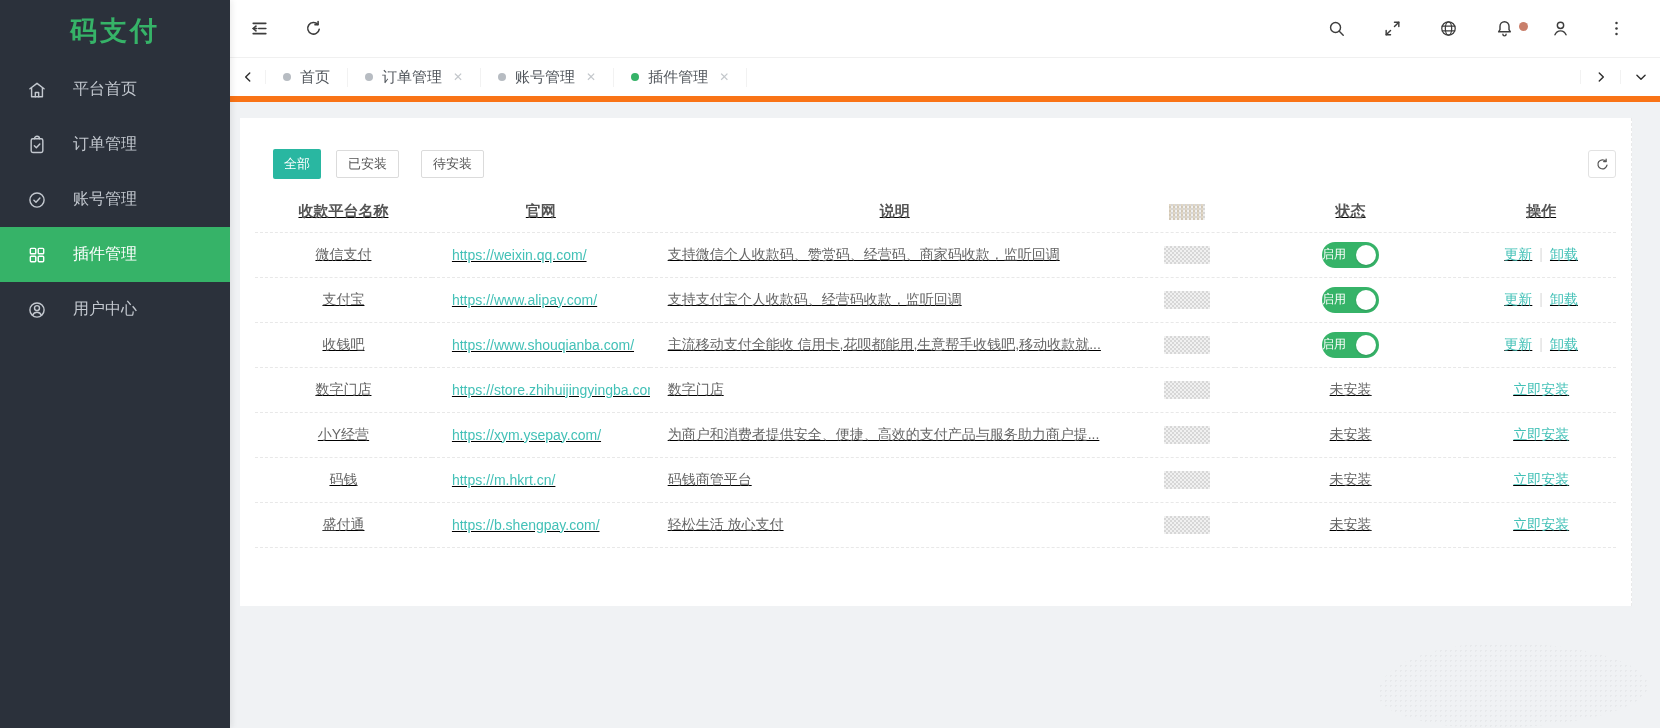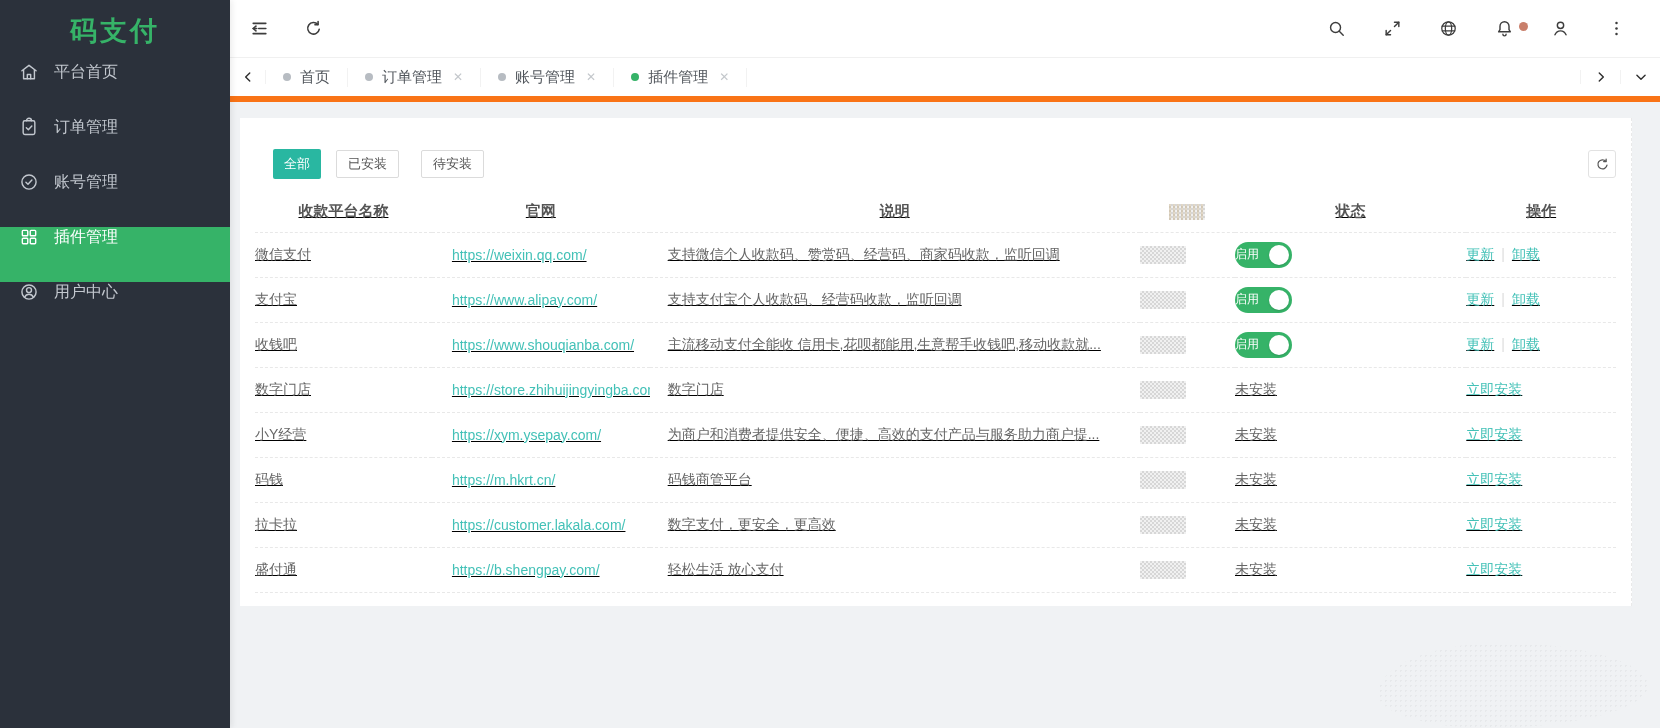--- a/index.html
+++ b/index.html
@@ -5,22 +5,22 @@
   * { box-sizing: border-box; margin: 0; padding: 0; }
   html,body { width:1660px; height:728px; overflow:hidden; }
   body { font-family:"Liberation Sans","DejaVu Sans",sans-serif; background:#f0f2f4; }
   .app { position:relative; width:1660px; height:728px; }
 
   
   .sidebar { position:absolute; left:0; top:0; width:230px; height:728px;
              background:var(--sidebar-bg,#2b313b); z-index:5; box-shadow:2px 0 6px rgba(0,0,0,.08); }
   .logo { height:62px; line-height:62px; text-align:center; color:var(--green,#36b368);
           font-size:27px; font-weight:bold; letter-spacing:3px; }
-  .menu-item { display:flex; align-items:flex-start; height:55px; padding-left:19px;
-               color:#c3c8cf; font-size:16px; cursor:pointer; }
+  .menu-item { display:flex; align-items:center; height:55px; padding-left:27px;
+               color:#c3c8cf; font-size:16px; cursor:pointer;gap:11px; }
   .menu-item svg { width:20px; height:20px; margin-right:15px; flex:none; }
   .menu-item.active { background:var(--green,#36b368); color:#fff; }
   .version { position:absolute; bottom:22px; width:100%; text-align:center;
              color:#8c8f9a; font-size:13px; line-height:1.55; }
 
   
   .main { position:absolute; left:230px; top:0; right:0; bottom:0; }
   .topbar { height:58px; background:#fff; border-bottom:1px solid #f0f0f0;
             display:flex; align-items:center; padding:0 34px 0 20px; }
   .icon-btn { width:19px; height:19px; color:#3d3d3d; cursor:pointer; display:block; }
@@ -55,21 +55,21 @@
   .btn.plain + .btn.plain { margin-left:22px; }
   .btn.active-f + .btn.plain { margin-left:15px; }
   .refresh-sq { margin-left:auto; width:28px; height:28px; border:1px solid #e2e2e2; border-radius:3px;
                 background:#fff; color:#555; display:flex; align-items:center; justify-content:center; cursor:pointer; }
   .refresh-sq svg { width:15px; height:15px; }
 
   
   table { width:100%; border-collapse:collapse; table-layout:fixed; margin-top:12px;text-decoration:underline; }
   col.w1{width:13%} col.w2{width:16%} col.w3{width:36%} col.w4{width:7%} col.w5{width:17%} col.w6{width:11%}
   thead th { height:41px; font-size:15px; color:#555; font-weight:bold; text-align:center; }
-  tbody td { height:45px; border-top:1px dashed #e8e8e8; font-size:14px; color:#666; 
+  tbody td { height:45px; border-top:1px dashed #e8e8e8; font-size:14px; color:#666; text-align:center;
              white-space:nowrap; overflow:hidden; }
   tbody tr:last-child td { border-bottom:1px dashed #e8e8e8; }
   td.c-site { text-align:left; padding-left:20px; }
   td.c-desc { text-align:left; padding-left:18px; }
   .lnk { color:var(--link,#43c1b7); text-decoration:none; cursor:pointer; }
   .sep { color:#ddd; margin:0 7px; }
   .toggle { display:inline-flex; align-items:center; width:57px; height:26px; border-radius:13px;
             background:var(--green,#36b368); position:relative; cursor:pointer; vertical-align:middle; }
   .t-label { color:#fff; font-size:12px; margin-left:0; }
   .knob { position:absolute; right:3px; top:3px; width:20px; height:20px; background:#fff;
@@ -313,28 +313,20 @@
               </tr>
               <tr>
                 <td class="c-name">码钱</td>
                 <td class="c-site"><a class="lnk">https://m.hkrt.cn/</a></td>
                 <td class="c-desc">码钱商管平台</td>
                 <td class="c-censored"><span class="mosaic"></span></td>
                 <td class="c-status"><span>未安装</span></td>
                 <td class="c-actions"><a class="lnk">立即安装</a></td>
               </tr>
               <tr>
-                <td class="c-name">拉卡拉</td>
-                <td class="c-site"><a class="lnk">https://customer.lakala.com/</a></td>
-                <td class="c-desc">数字支付，更安全，更高效</td>
-                <td class="c-censored"><span class="mosaic"></span></td>
-                <td class="c-status"><span>未安装</span></td>
-                <td class="c-actions"><a class="lnk">立即安装</a></td>
-              </tr>
-              <tr>
                 <td class="c-name">盛付通</td>
                 <td class="c-site"><a class="lnk">https://b.shengpay.com/</a></td>
                 <td class="c-desc">轻松生活 放心支付</td>
                 <td class="c-censored"><span class="mosaic"></span></td>
                 <td class="c-status"><span>未安装</span></td>
                 <td class="c-actions"><a class="lnk">立即安装</a></td>
               </tr>
             </tbody>
         </table>
 

